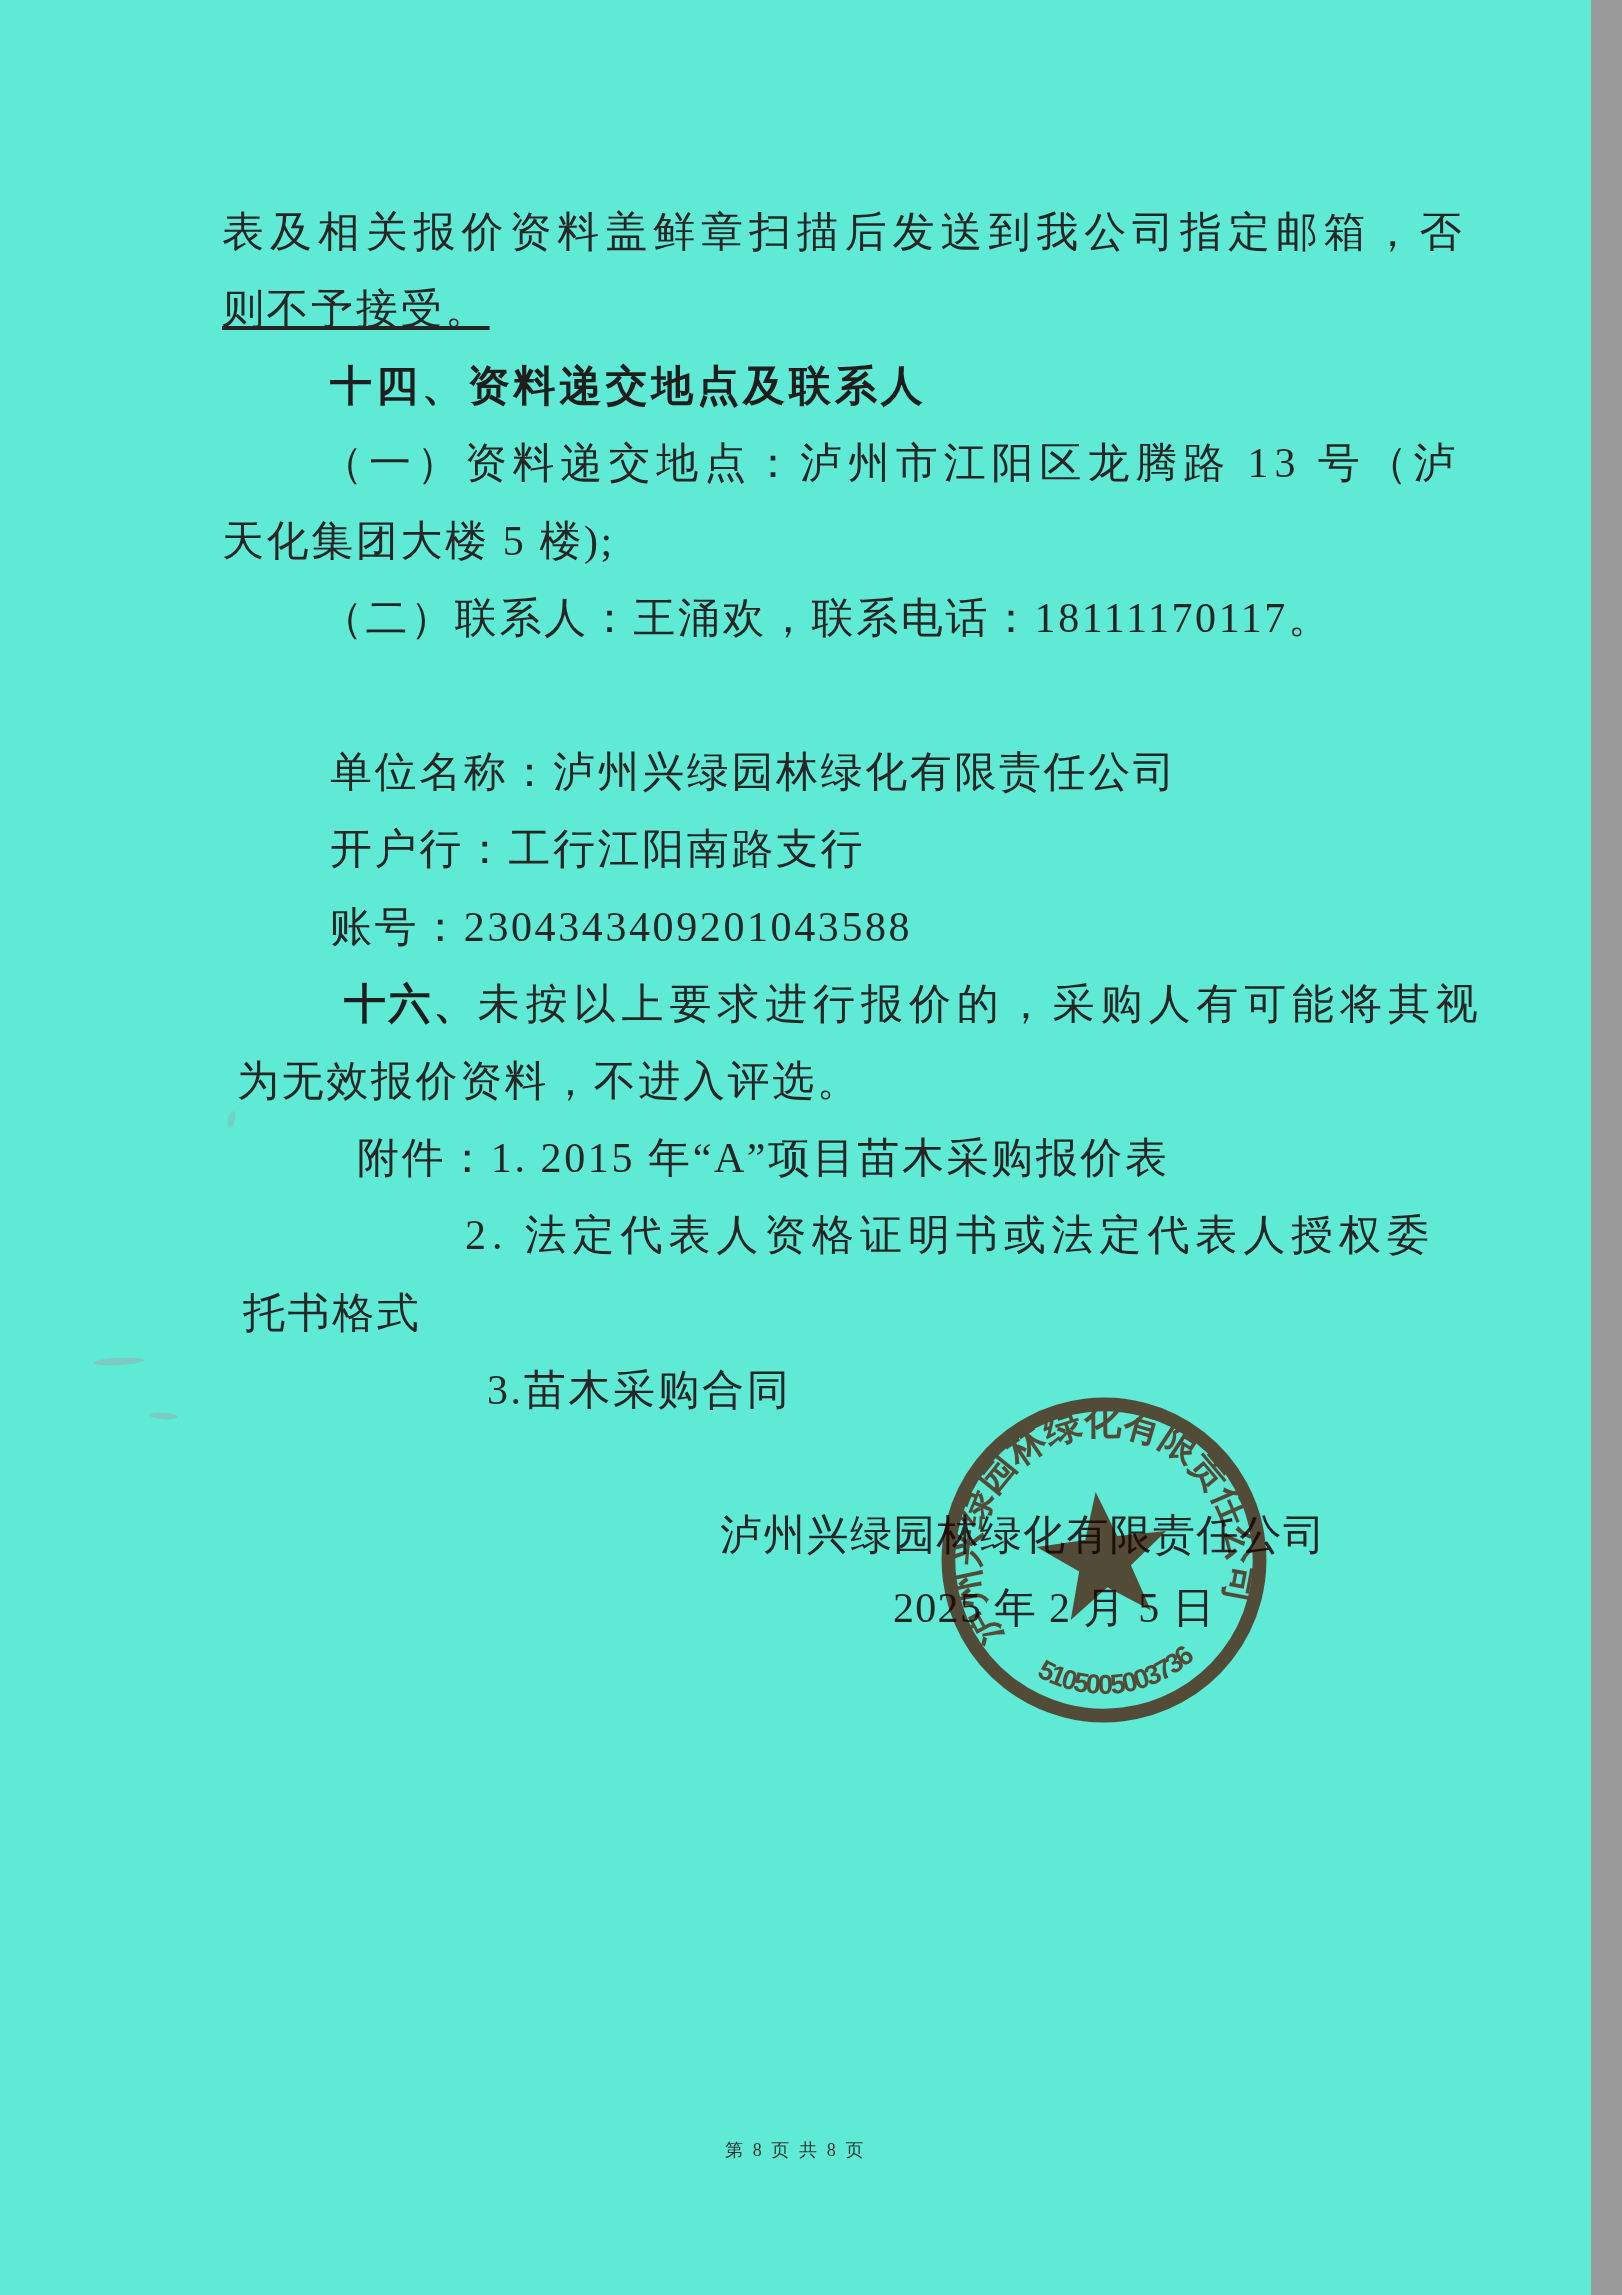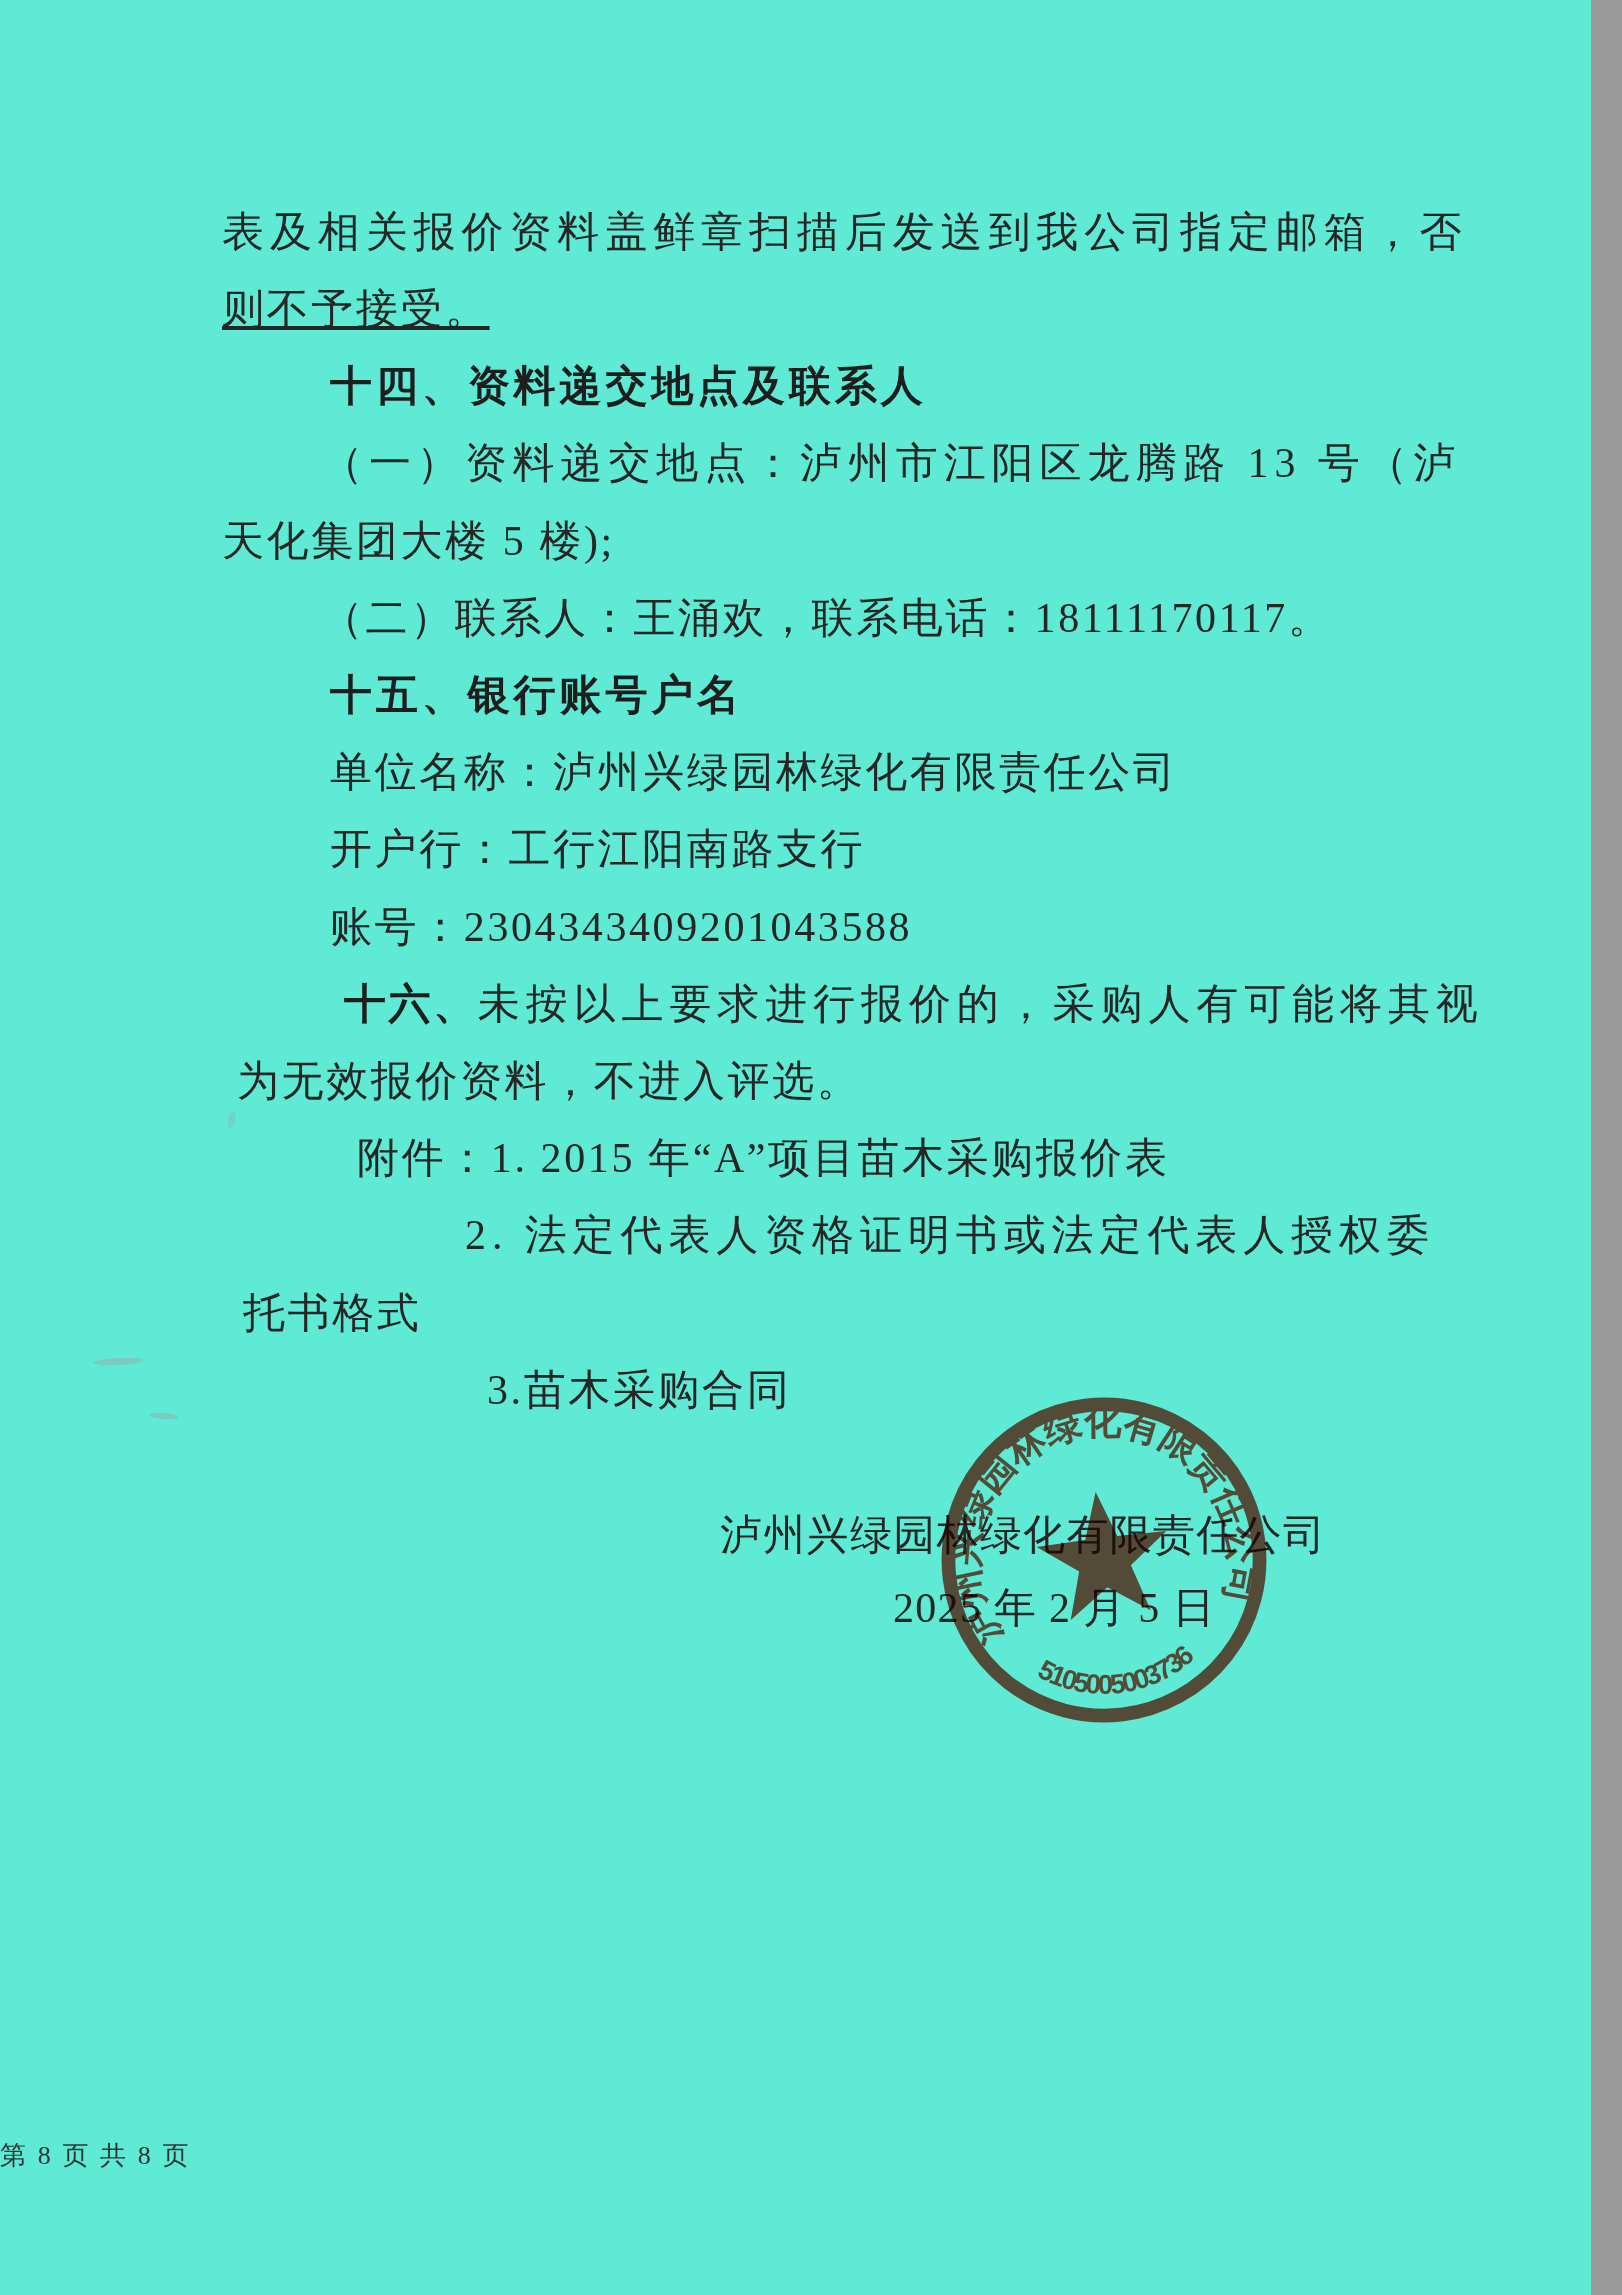--- a/index.html
+++ b/index.html
@@ -29,22 +29,22 @@
   .prefix-bold{
     font-family:"Liberation Sans","DejaVu Sans",sans-serif;
     font-weight:700;
     color:#1e1e1e;
   }
   .ls8{letter-spacing:5.9px;}
   .sig{letter-spacing:1.3px;}
   .footer{
     position:absolute;
     left:0;top:2138px;width:100%;
-    text-align:left;
-    font-size:26px;
+    text-align:center;
+    font-size:18px;
     letter-spacing:2.6px;
     color:#2e3436;
     font-family:"Liberation Serif","DejaVu Serif",serif;
   }
   .stamp{
     position:absolute;
     left:921px;top:1377px;
     width:366px;height:366px;
     mix-blend-mode:multiply;
     opacity:0.88;
@@ -73,21 +73,20 @@
 
   <div class="line ls8" style="left:222px;top:211px;"><span>表及相关报价资料盖鲜章扫描后发送到我公司指定邮箱，否</span></div>
   <div class="line" style="left:222px;top:288px;text-decoration:underline;"><span>则不予接受。</span></div>
 
   <div class="line heading" style="left:330px;top:365px;"><span>十四、资料递交地点及联系人</span></div>
 
   <div class="line ls8" style="left:321px;top:442px;"><span>（一）资料递交地点：泸州市江阳区龙腾路 13 号（泸</span></div>
   <div class="line" style="left:222px;top:520px;"><span>天化集团大楼 5 楼);</span></div>
   <div class="line" style="left:321px;top:597px;"><span>（二）联系人：王涌欢，联系电话：18111170117。</span></div>
 
-  <div class="line heading" style="left:330px;top:674px;"><span>十五、银行账号户名</span></div>
 
   <div class="line" style="left:330px;top:751px;"><span>单位名称：泸州兴绿园林绿化有限责任公司</span></div>
   <div class="line" style="left:330px;top:828px;"><span>开户行：工行江阳南路支行</span></div>
   <div class="line" style="left:330px;top:906px;"><span>账号：2304343409201043588</span></div>
 
   <div class="line" style="left:344px;top:983px;"><span class="prefix-bold">十六、</span><span class="ls8">未按以上要求进行报价的，采购人有可能将其视</span></div>
   <div class="line" style="left:237px;top:1060px;text-align:right;"><span>为无效报价资料，不进入评选。</span></div>
 
   <div class="line" style="left:357px;top:1137px;"><span>附件：1. 2015 年“A”项目苗木采购报价表</span></div>
   <div class="line ls8" style="left:465px;top:1214px;"><span>2. 法定代表人资格证明书或法定代表人授权委</span></div>

